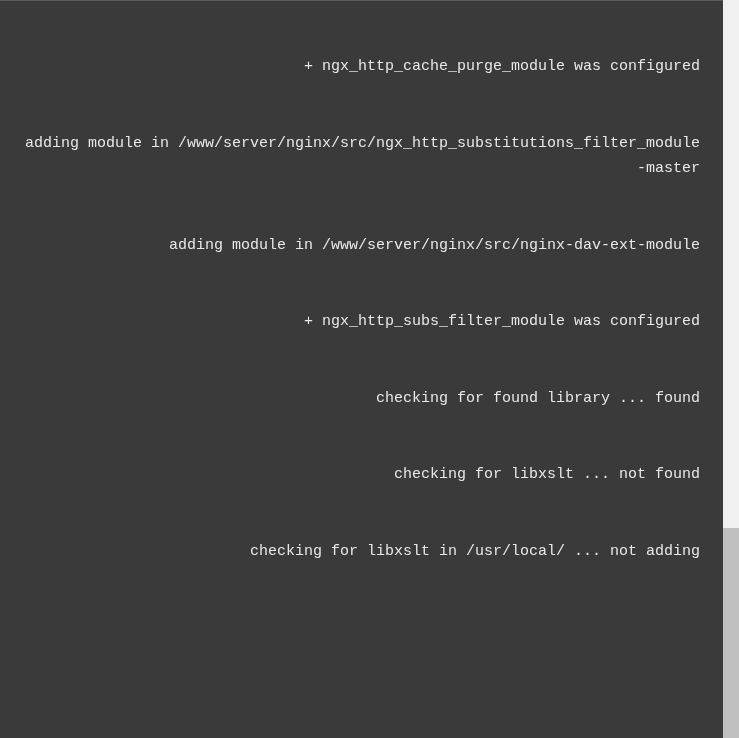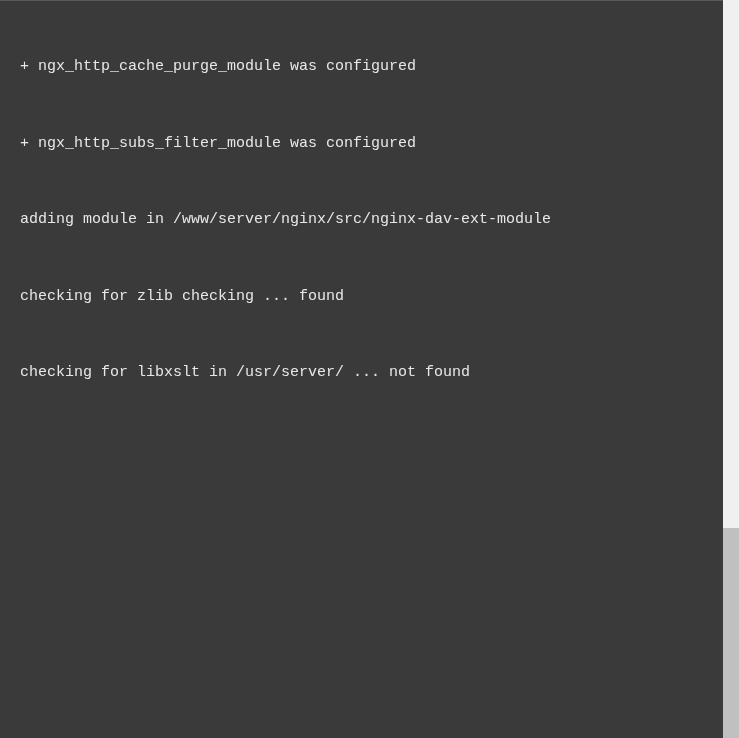--- a/index.html
+++ b/index.html
@@ -19,20 +19,21 @@
       position: relative;
     }
     .terminal-output {
       padding: 0 20px 4px 20px;
       white-space: pre-wrap;
       word-break: break-all;
       width: 720px;
     }
     .line {
       display: block;
+      text-align: right;
     }
     .scrollbar-track {
       position: absolute;
       right: 0;
       top: 0;
       width: 16px;
       height: 738px;
       background: #f0f0f0;
     }
     .scrollbar-thumb {
@@ -49,24 +50,26 @@
       margin-bottom: 2px;
     }
   </style>
 </head>
 <body>
 
 <div class="top-border"></div>
 
 <div class="terminal-output">
   <span class="line">+ ngx_http_cache_purge_module was configured</span>
+  <span class="line">adding module in /www/server/nginx/src/ngx_http_substitutions_filter_module-master</span>
+  <span class="line">adding module in /www/server/nginx/src/nginx-dav-ext-module</span>
   <span class="line">+ ngx_http_subs_filter_module was configured</span>
-  <span class="line">adding module in /www/server/nginx/src/nginx-dav-ext-module</span>
-  <span class="line">checking for zlib checking ... found</span>
-  <span class="line">checking for libxslt in /usr/server/ ... not found</span>
+  <span class="line">checking for found library ... found</span>
+  <span class="line">checking for libxslt ... not found</span>
+  <span class="line">checking for libxslt in /usr/local/ ... not adding</span>
   
   <span class="line"></span>
   
   
   <span class="line"></span>
   
   
   
   
   

